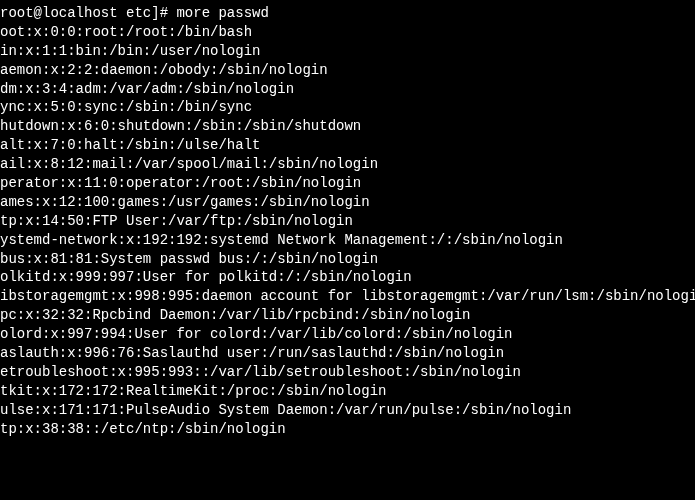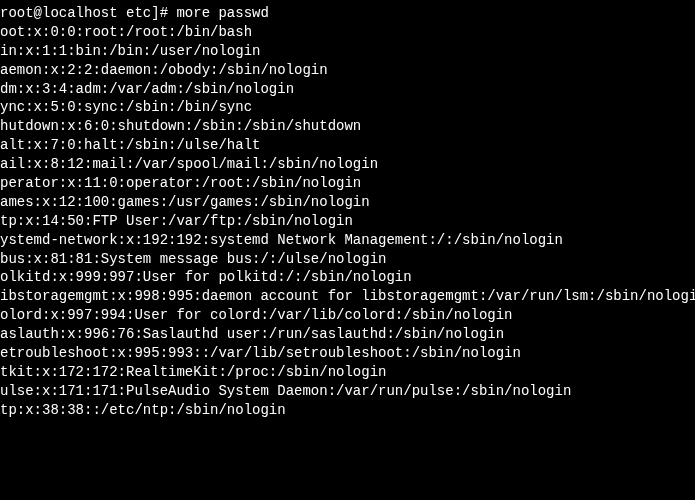--- a/index.html
+++ b/index.html
@@ -34,22 +34,23 @@
     <span class="line">aemon:x:2:2:daemon:/obody:/sbin/nologin</span>
     <span class="line">dm:x:3:4:adm:/var/adm:/sbin/nologin</span>
     <span class="line">ync:x:5:0:sync:/sbin:/bin/sync</span>
     <span class="line">hutdown:x:6:0:shutdown:/sbin:/sbin/shutdown</span>
     <span class="line">alt:x:7:0:halt:/sbin:/ulse/halt</span>
     <span class="line">ail:x:8:12:mail:/var/spool/mail:/sbin/nologin</span>
     <span class="line">perator:x:11:0:operator:/root:/sbin/nologin</span>
     <span class="line">ames:x:12:100:games:/usr/games:/sbin/nologin</span>
     <span class="line">tp:x:14:50:FTP User:/var/ftp:/sbin/nologin</span>
     <span class="line">ystemd-network:x:192:192:systemd Network Management:/:/sbin/nologin</span>
-    <span class="line">bus:x:81:81:System message bus:/:/ulse/nologin</span>
+    <span class="line">bus:x:81:81:System passwd bus:/:/sbin/nologin</span>
     <span class="line">olkitd:x:999:997:User for polkitd:/:/sbin/nologin</span>
     <span class="line">ibstoragemgmt:x:998:995:daemon account for libstoragemgmt:/var/run/lsm:/sbin/nologin</span>
+    <span class="line">pc:x:32:32:Rpcbind Daemon:/var/lib/rpcbind:/sbin/nologin</span>
     <span class="line">olord:x:997:994:User for colord:/var/lib/colord:/sbin/nologin</span>
     <span class="line">aslauth:x:996:76:Saslauthd user:/run/saslauthd:/sbin/nologin</span>
     <span class="line">etroubleshoot:x:995:993::/var/lib/setroubleshoot:/sbin/nologin</span>
     <span class="line">tkit:x:172:172:RealtimeKit:/proc:/sbin/nologin</span>
     <span class="line">ulse:x:171:171:PulseAudio System Daemon:/var/run/pulse:/sbin/nologin</span>
     <span class="line">tp:x:38:38::/etc/ntp:/sbin/nologin</span>
   </div>
 
 </body></html>

